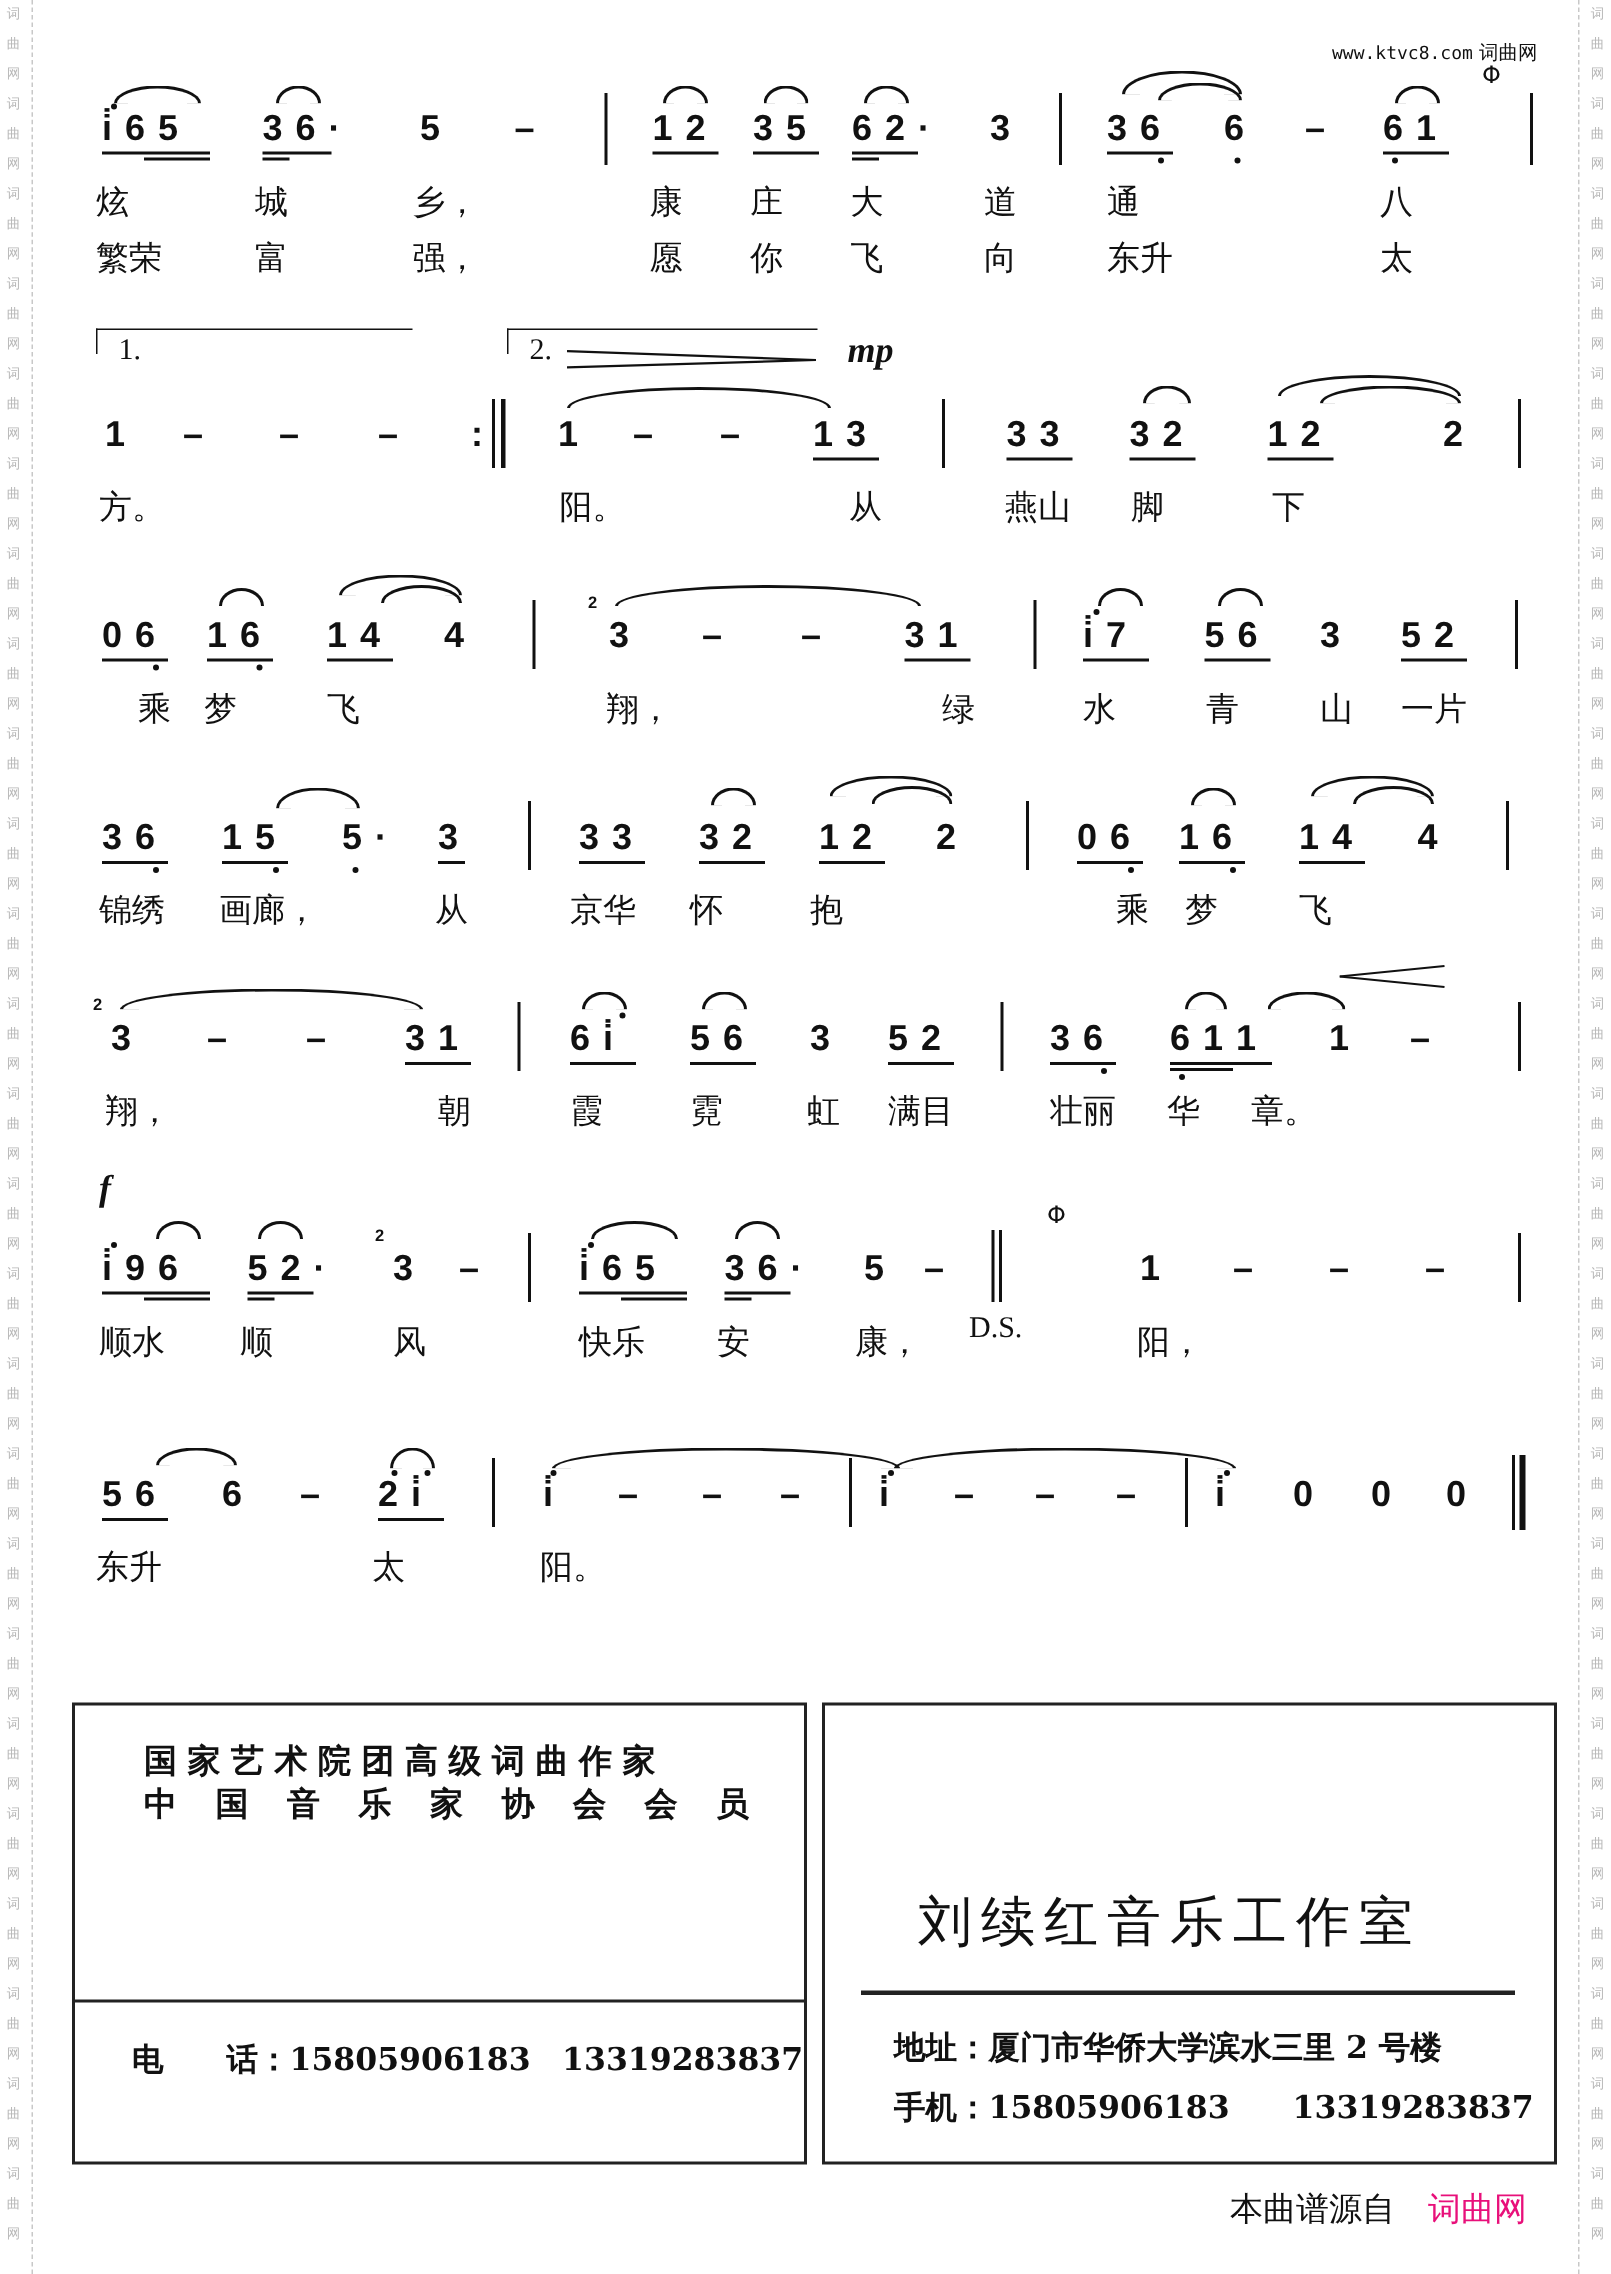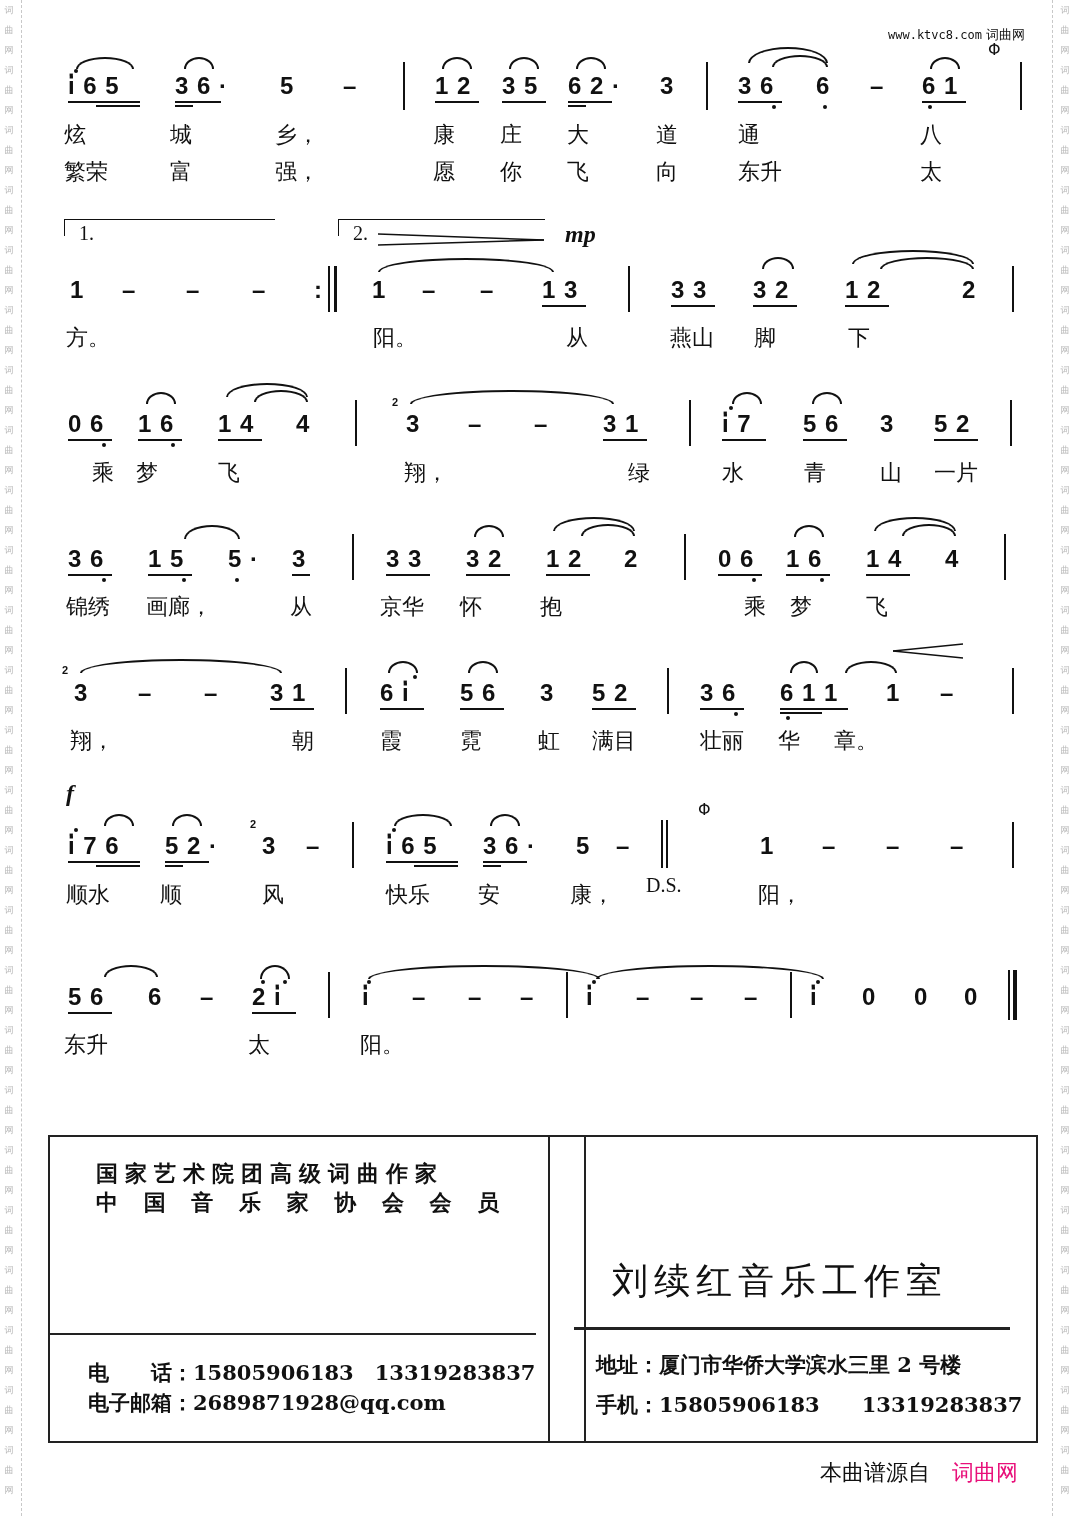--- a/index.html
+++ b/index.html
@@ -443,21 +443,21 @@
   <div class="lyr" style="left:592px;top:726px;">满目</div>
   <div class="lyr" style="left:700px;top:726px;">壮丽</div>
   <div class="lyr" style="left:778px;top:726px;">华</div>
   <div class="lyr" style="left:834px;top:726px;">章。</div>
 </div>
 
 <div>
   <div class="dyn" style="left:66px;top:780px;">f</div>
   <div class="slur" style="left:104px;top:814px;width:26px;height:10px;"></div>
   <div class="dot" style="left:74px;top:828px;"></div>
-  <div class="note" style="left:68px;top:832px;">i̇ 7 6</div>
+  <div class="note" style="left:68px;top:832px;">i̇ 9 6</div>
   <div class="ul1" style="left:68px;top:861px;width:72px;"></div>
   <div class="ul2" style="left:96px;top:865px;width:44px;"></div>
   <div class="slur" style="left:172px;top:814px;width:26px;height:10px;"></div>
   <div class="note" style="left:165px;top:832px;">5 2 ·</div>
   <div class="ul1" style="left:165px;top:861px;width:44px;"></div>
   <div class="ul2" style="left:165px;top:865px;width:18px;"></div>
   <div class="grace" style="left:250px;top:818px;">2</div>
   <div class="note" style="left:262px;top:832px;">3</div>
   <div class="note" style="left:306px;top:832px;">–</div>
   <div class="bar" style="left:352px;top:822px;height:46px;"></div>
@@ -523,26 +523,25 @@
   <div class="note" style="left:914px;top:983px;">0</div>
   <div class="note" style="left:964px;top:983px;">0</div>
   <div class="bar" style="left:1008px;top:970px;height:50px;"></div>
   <div class="bar" style="left:1013px;top:970px;height:50px;width:4px;"></div>
 
   <div class="lyr" style="left:64px;top:1030px;">东升</div>
   <div class="lyr" style="left:248px;top:1030px;">太</div>
   <div class="lyr" style="left:360px;top:1030px;">阳。</div>
 </div>
 
-<div class="box" style="left:48px;top:1135px;width:486px;height:304px;padding-left:48px;">
+<div class="box" style="left:48px;top:1135px;width:486px;height:304px;">
   <div class="bline" style="left:46px;top:22px;font-size:22px;letter-spacing:7px;">国家艺术院团高级词曲作家</div>
   <div class="bline" style="left:46px;top:51px;font-size:22px;letter-spacing:9px;">中 国 音 乐 家 协 会 会 员</div>
   <div style="position:absolute;left:0;top:196px;width:486px;height:2px;background:#222;"></div>
   <div class="bline" style="left:38px;top:222px;font-size:21px;">电　　话：15805906183　13319283837</div>
-  <div class="bline" style="left:38px;top:252px;font-size:21px;">电子邮箱：2689871928@qq.com</div>
 </div>
 
 <div class="box" style="left:548px;top:1135px;width:486px;height:304px;">
   <div class="sig" style="left:62px;top:120px;font-size:36px;letter-spacing:6px;font-weight:normal;font-family:'DejaVu Serif',serif;">刘续红音乐工作室</div>
   <div style="position:absolute;left:24px;top:190px;width:436px;height:3px;background:#222;"></div>
   <div class="bline" style="left:46px;top:214px;font-size:21px;">地址：厦门市华侨大学滨水三里 2 号楼</div>
   <div class="bline" style="left:46px;top:254px;font-size:21px;">手机：15805906183　　13319283837</div>
 </div>
 
 <div class="src">

